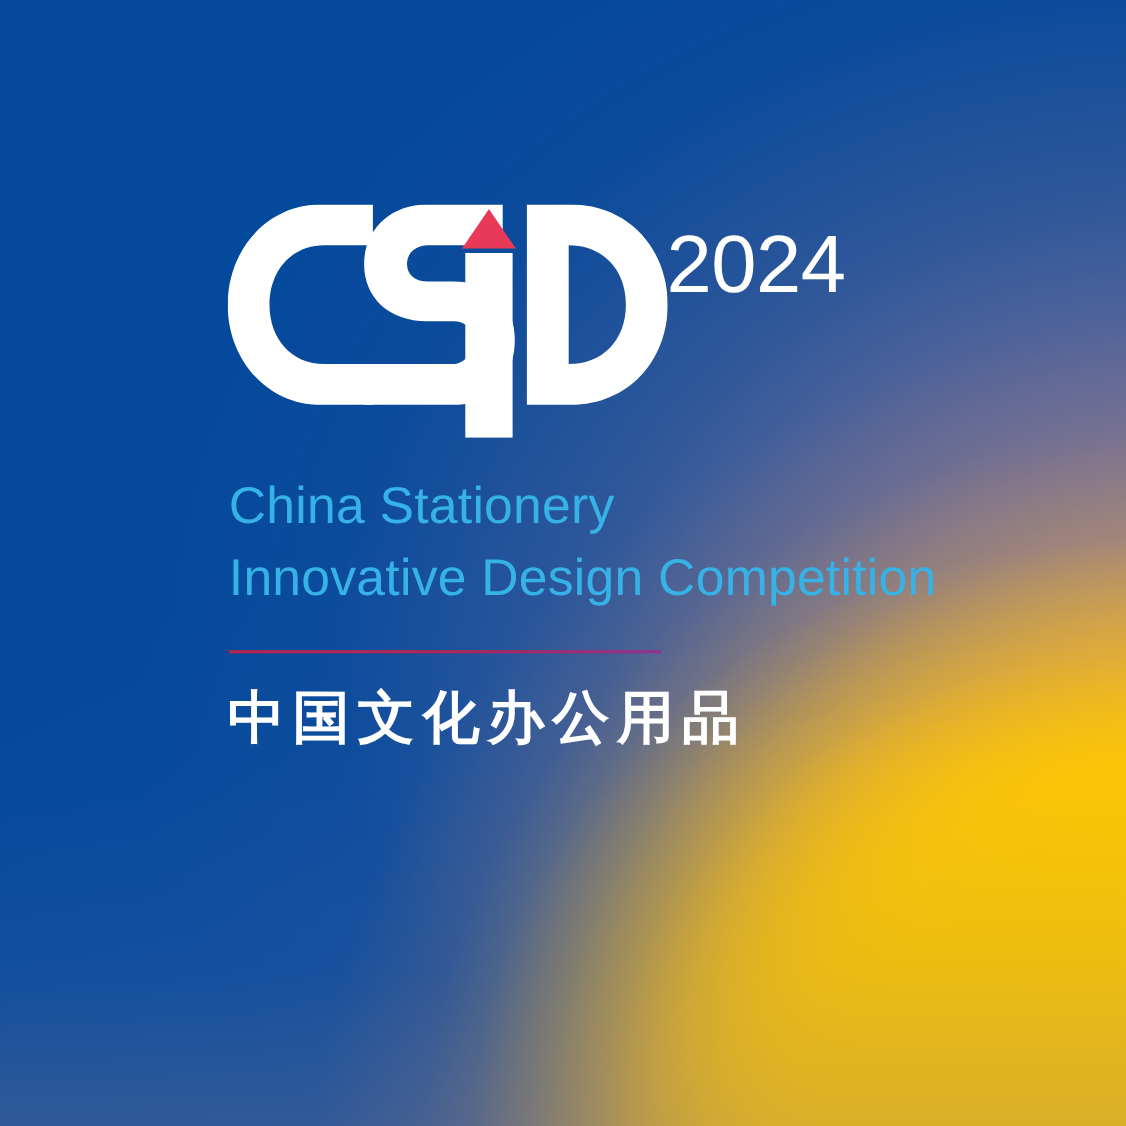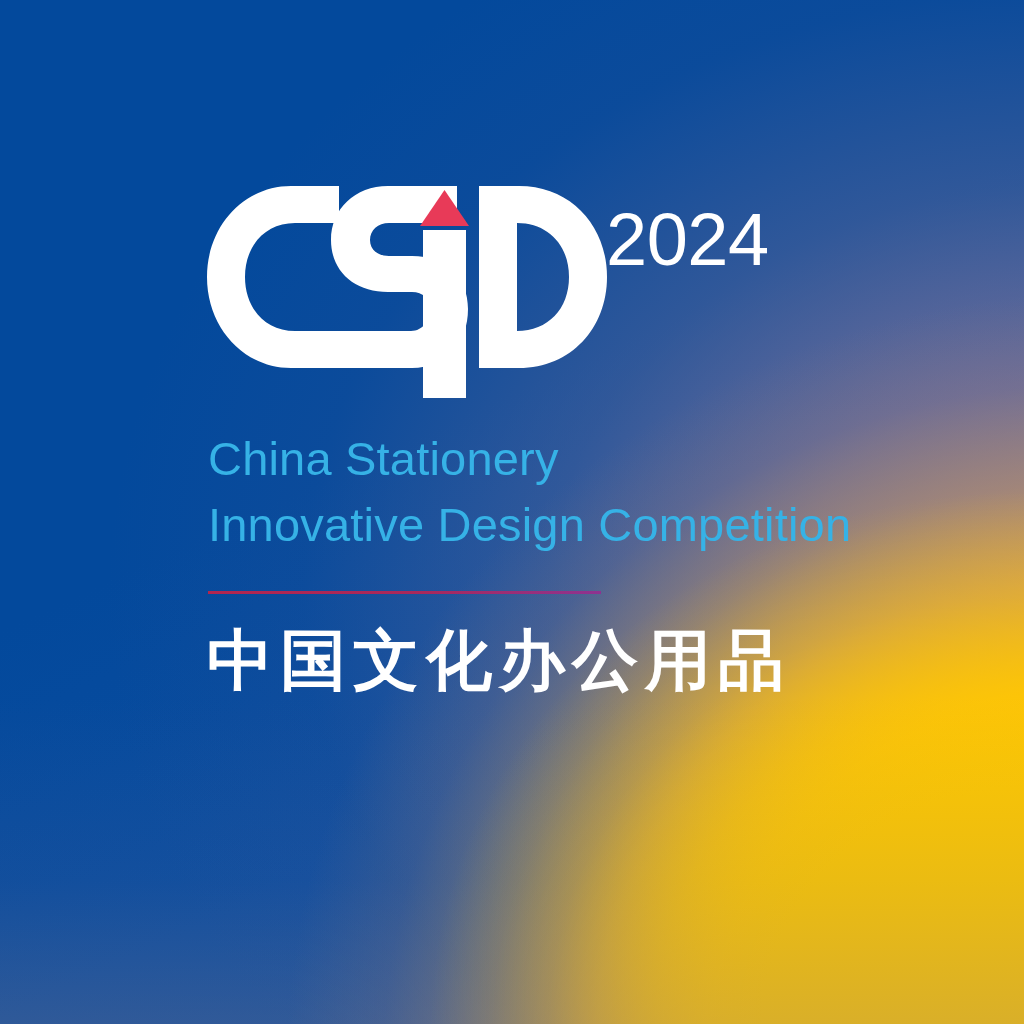--- a/index.html
+++ b/index.html
@@ -97,21 +97,21 @@
     position:absolute;
     left:1px;top:591px;
     width:393px;height:3px;
     background:linear-gradient(to right,#b2264f 0%,#a8295c 55%,#8e3390 100%);
   }
 
   
   .cn{
     position:absolute;left:0px;
     color:#ffffff;
-    font-size:66px;
+    font-size:52px;
     line-height:1;
     letter-spacing:7px;
     font-weight:700;
     white-space:nowrap;
   }
   .cn-1{top:627px;}
   .cn-2{top:722px;}
 </style>
 </head>
 <body>

